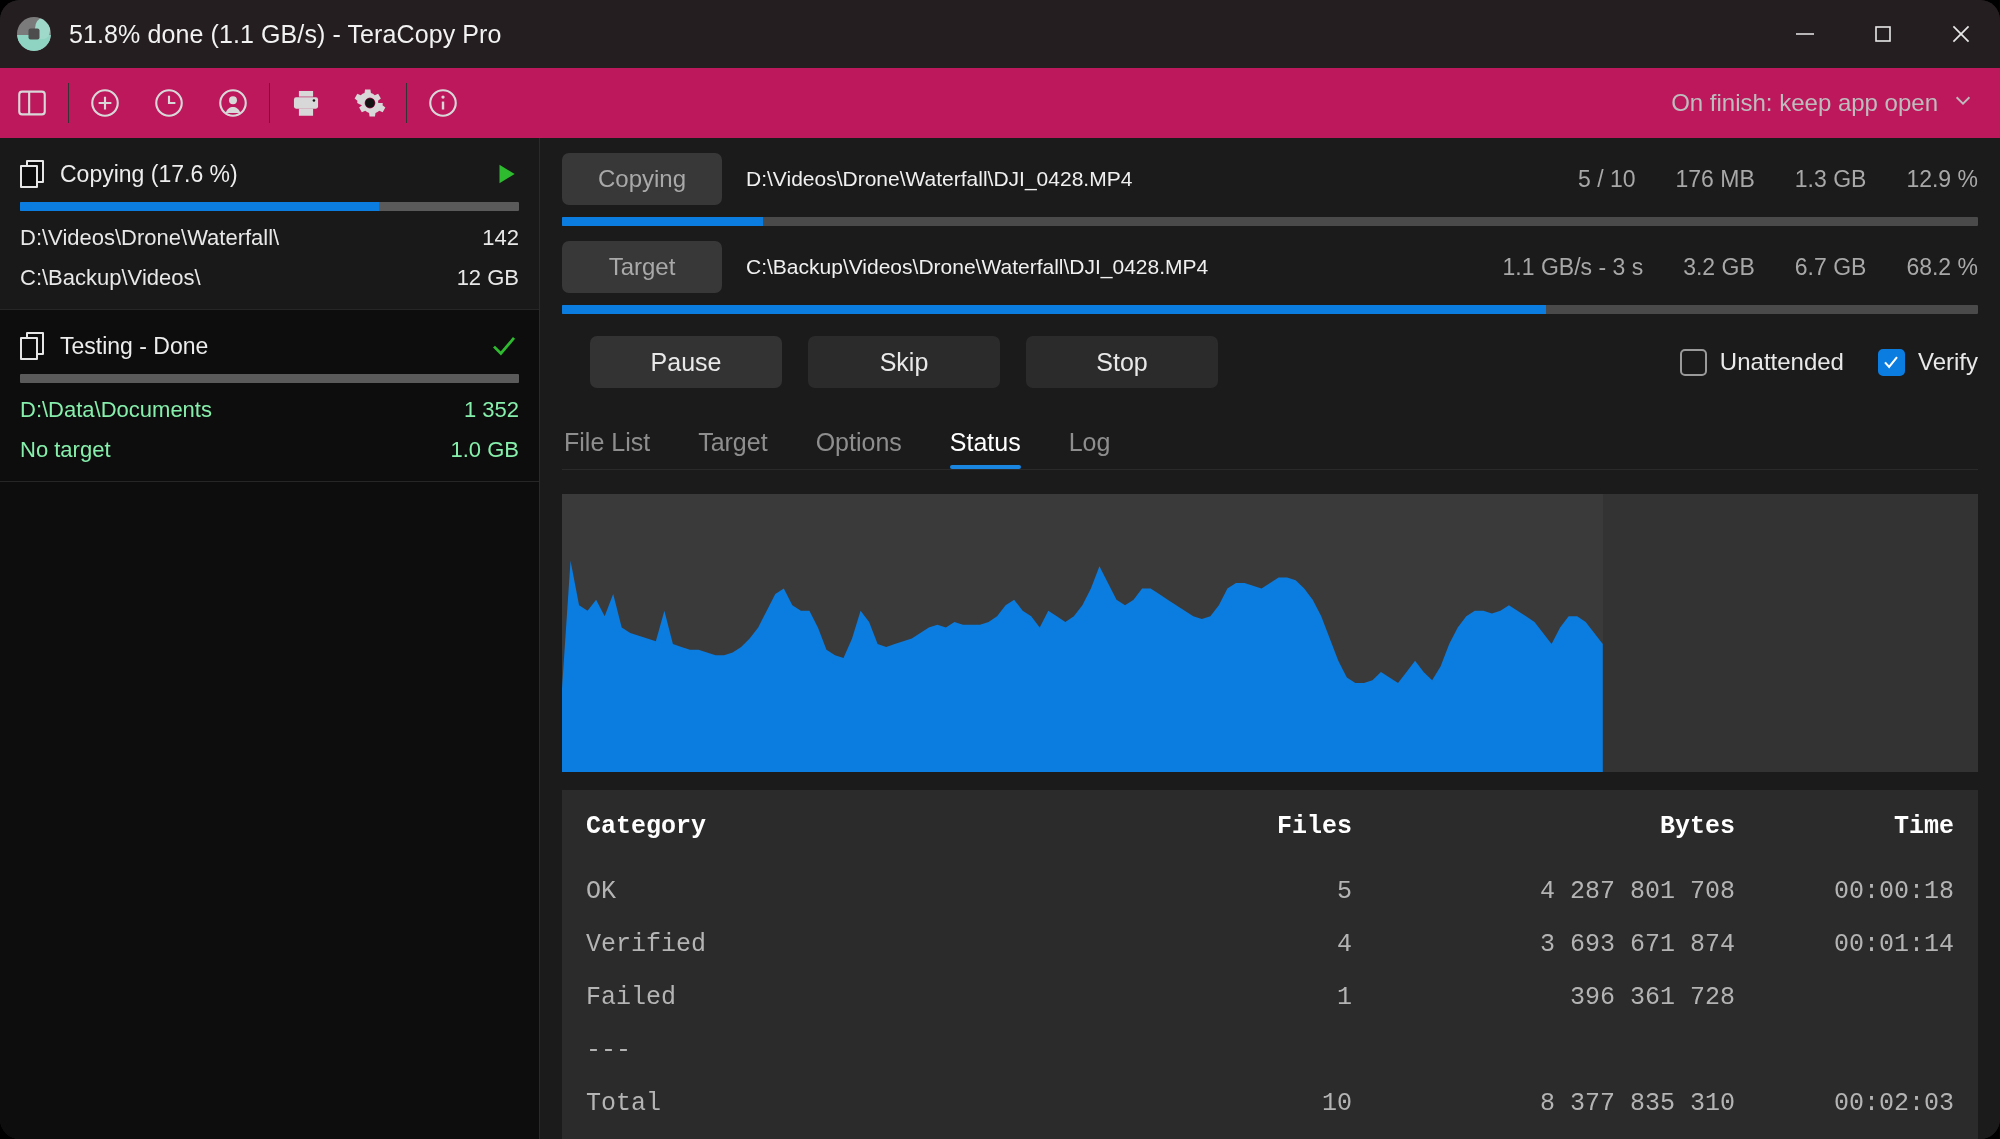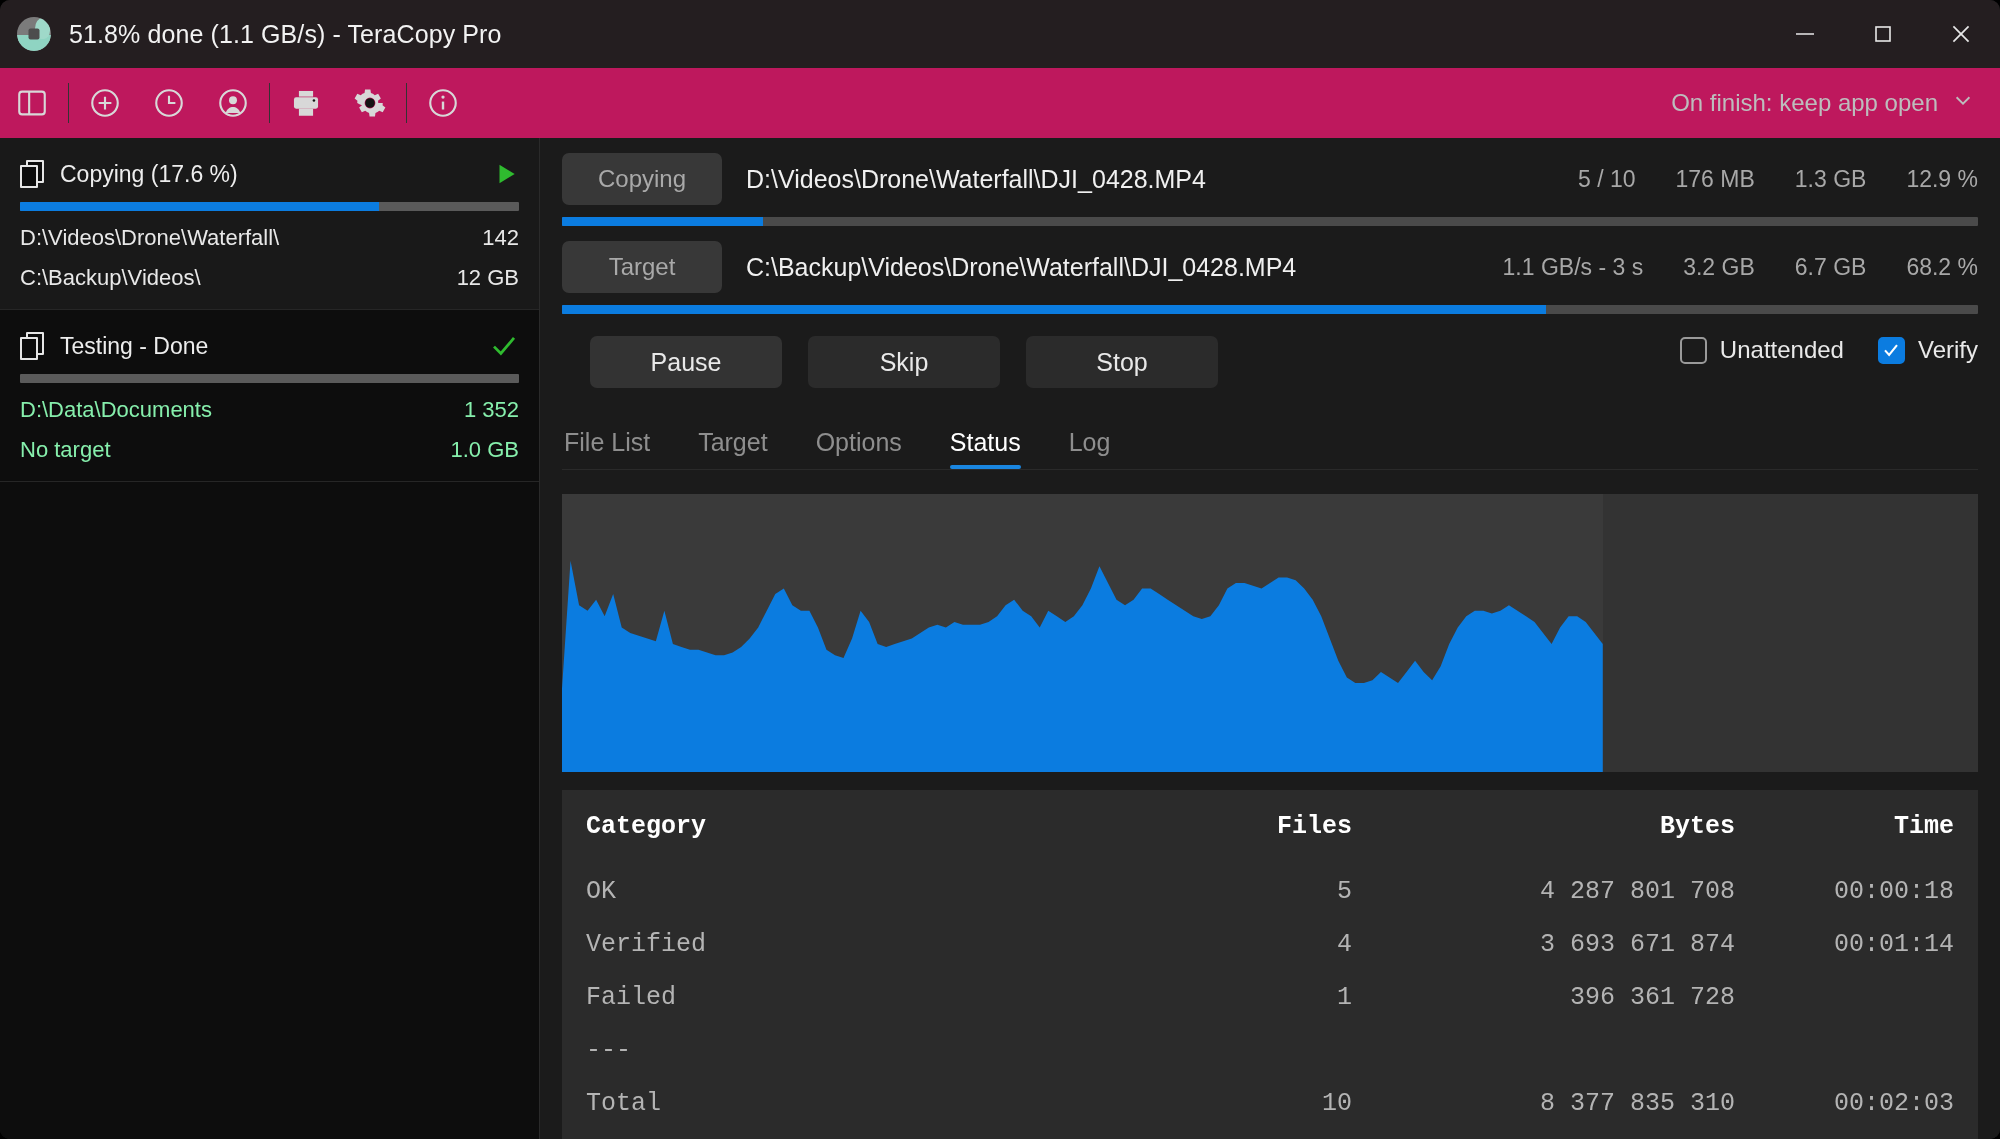--- a/index.html
+++ b/index.html
@@ -6,21 +6,21 @@
   html, body {
     width: 2000px; height: 1139px;
     background: #000;
     font-family: "Liberation Sans", sans-serif;
     overflow: hidden;
   }
   #app {
     position: relative;
     width: 2000px; height: 1139px;
     background: #1b1b1b;
-    border-radius: 10px;
+    border-radius: 20px;
     overflow: hidden;
     display: flex;
     flex-direction: column;
   }
 
   
   .titlebar {
     height: 68px;
     background: #241e20;
     display: flex;
@@ -192,21 +192,21 @@
     flex: 0 0 160px;
     background: #383838;
     border-radius: 7px;
     display: flex; align-items: center; justify-content: center;
     color: #a9a9a9;
     font-size: 24px;
   }
   .path {
     margin-left: 24px;
     color: #f0f0f0;
-    font-size: 25px;
+    font-size: 21px;
     white-space: nowrap;
     overflow: hidden;
     text-overflow: ellipsis;
   }
   .stats {
     margin-left: auto;
     display: flex;
     align-items: baseline;
     color: #a8a8a8;
     font-size: 23px;
@@ -217,21 +217,21 @@
     height: 9px;
     background: #4a4a4a;
     border-radius: 1px;
     margin-top: 9px;
     overflow: hidden;
   }
   .xfer-bar .fill { height: 100%; background: #0b7ce0; }
 
   .actions {
     display: flex;
-    align-items: flex-start;
+    align-items: center;
     margin-top: 22px;
     height: 52px;
     padding-left: 28px;
   }
   .abtn {
     width: 192px; height: 52px;
     border-radius: 7px;
     background: #333333;
     color: #e9e9e9;
     font-size: 25px;

